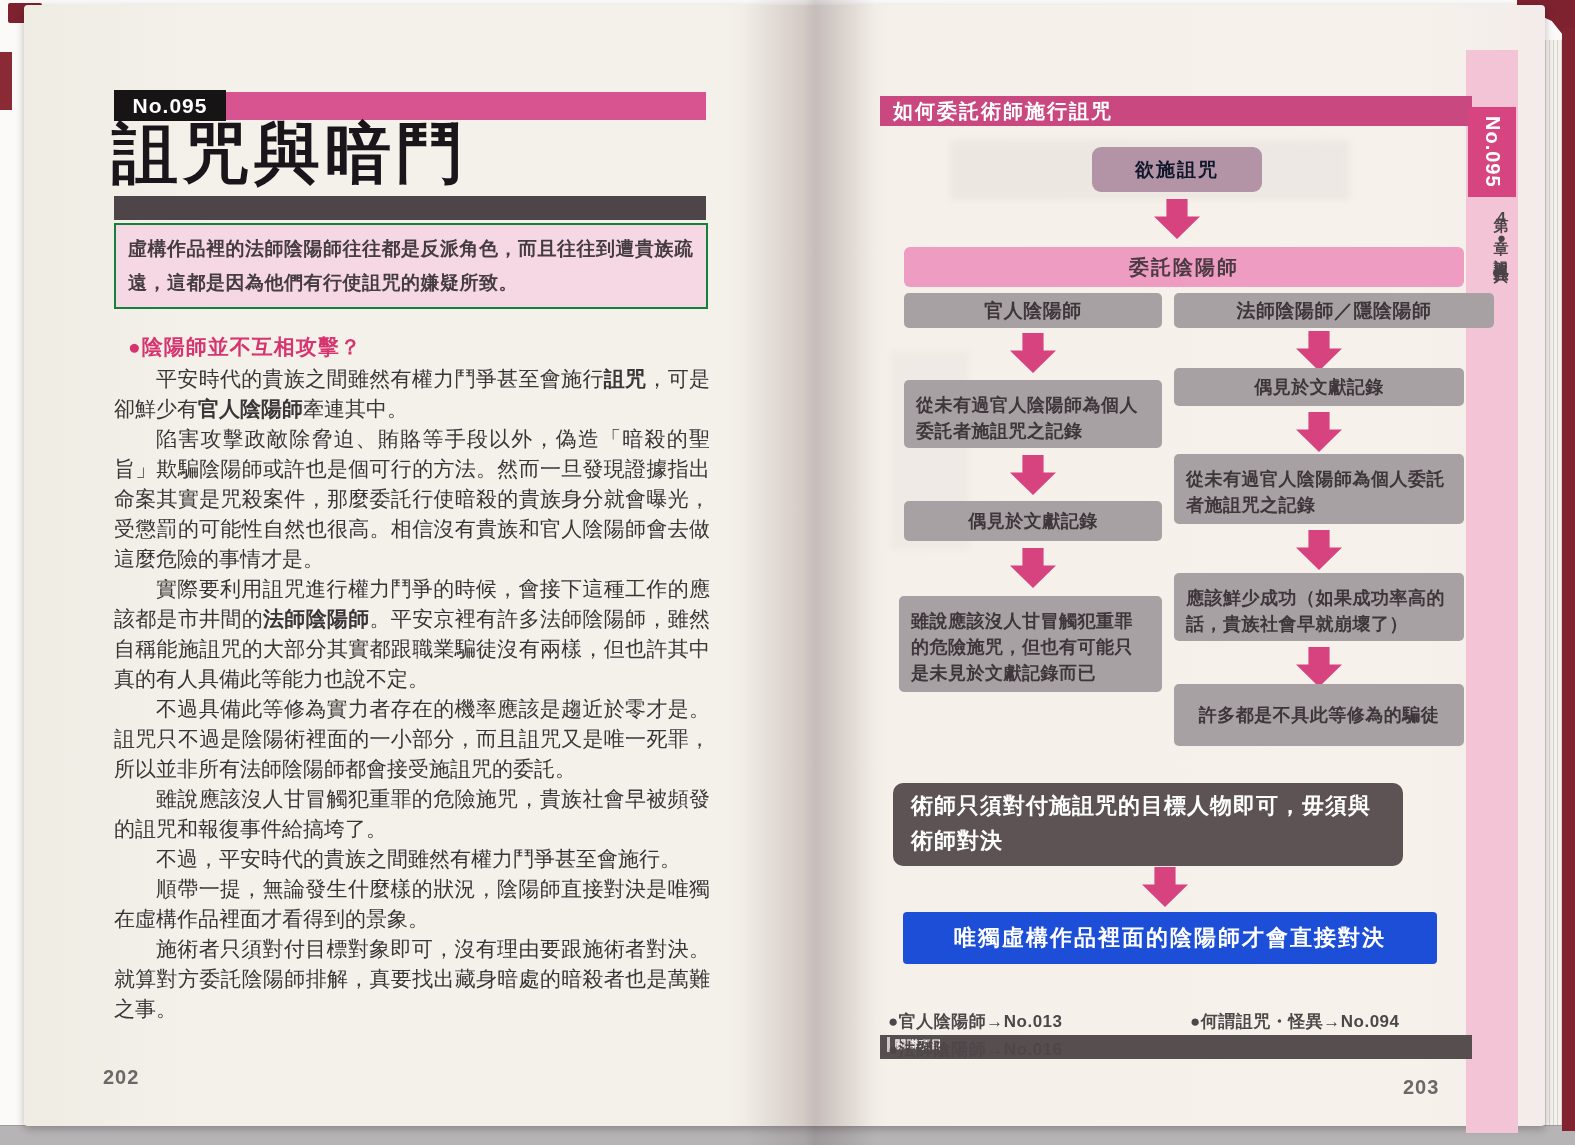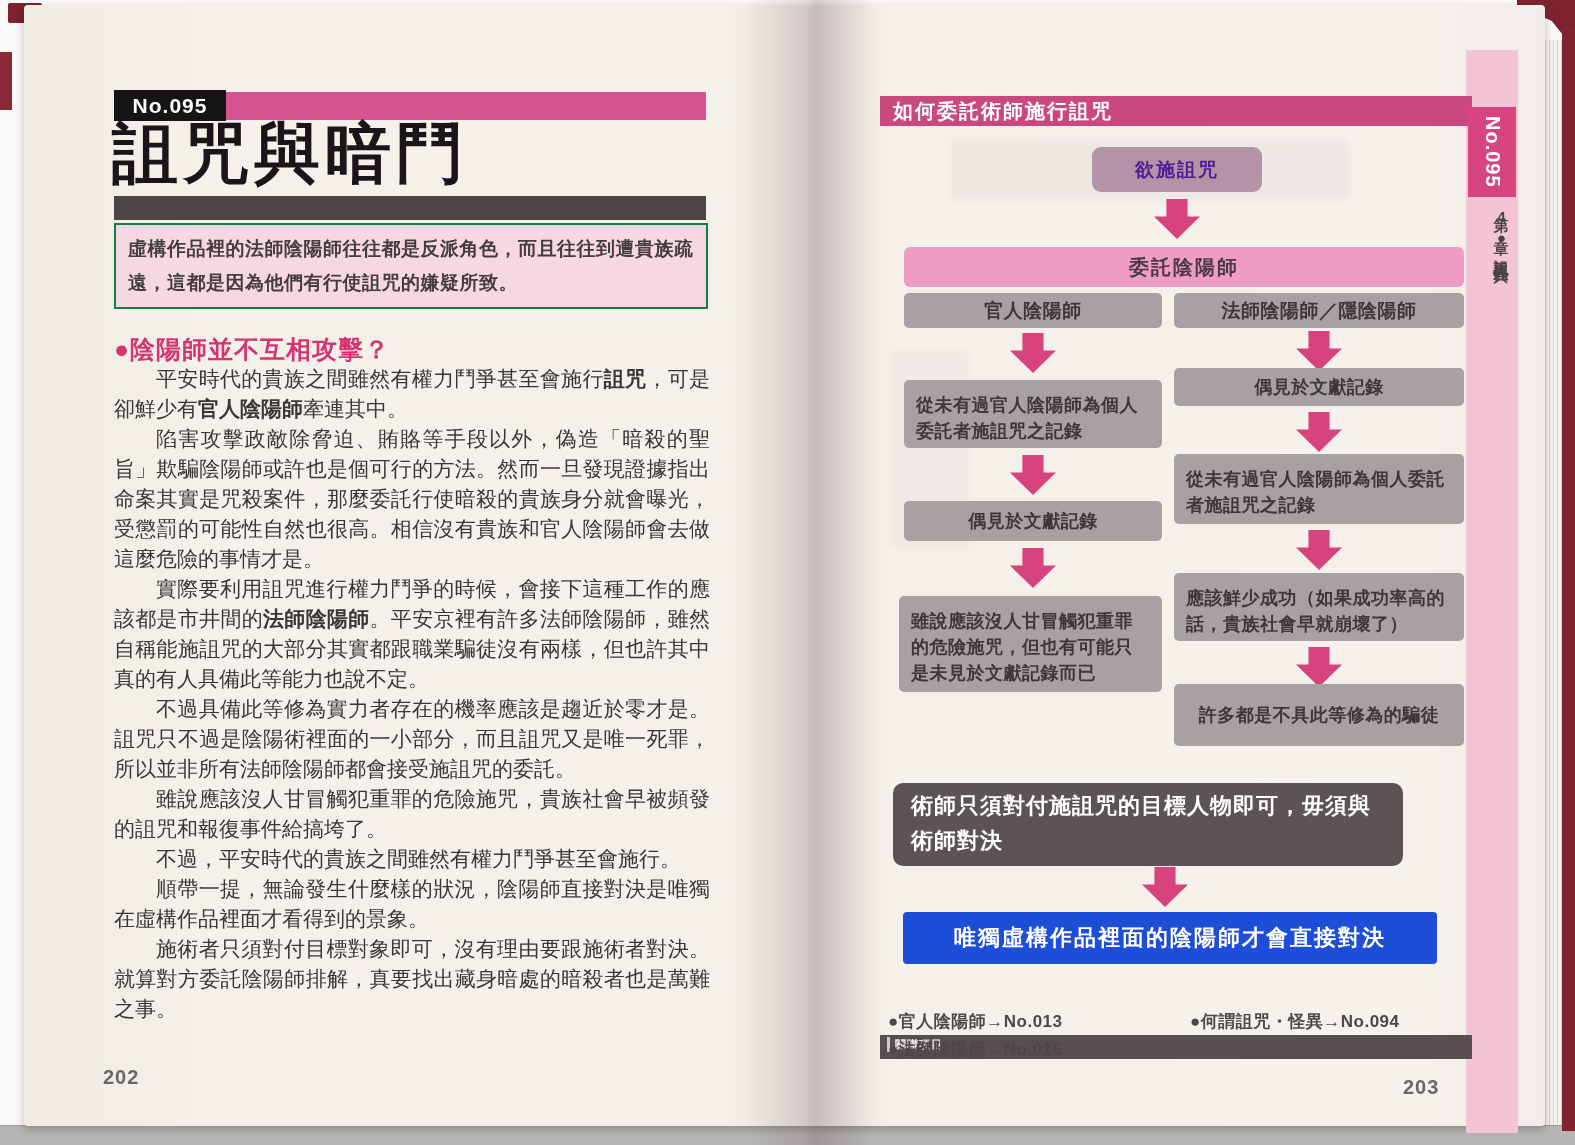--- a/index.html
+++ b/index.html
@@ -24,39 +24,39 @@
   .abs{position:absolute;}
   
   .no-band{left:114px;top:92px;width:592px;height:28px;background:#d85490;}
   .no-box{left:114px;top:90px;width:112px;height:31px;background:#171416;color:#ffffff;
           font-size:21px;font-weight:bold;line-height:31px;text-align:center;letter-spacing:1px;}
   .big-title{left:112px;top:110px;width:600px;font-size:66px;font-weight:900;color:#19151a;
              letter-spacing:5px;line-height:86px;white-space:nowrap;}
   .dark-band{left:114px;top:196px;width:592px;height:24px;background:#4d4547;}
   .intro-box{left:114px;top:223px;width:566px;background:#f6d8e5;border:2px solid #15803d;
              padding:7px 12px;font-size:19px;line-height:34px;font-weight:600;color:#453c40;letter-spacing:.5px;}
-  .section-h{left:114px;top:333px;width:592px;font-size:25px;font-weight:bold;color:#d6336f;letter-spacing:1px;}
+  .section-h{left:128px;top:333px;width:592px;font-size:21px;font-weight:bold;color:#d6336f;letter-spacing:1px;}
   .bodytext{left:114px;top:364px;width:596px;font-family:"Liberation Serif","DejaVu Serif",serif;
             font-size:21px;line-height:30px;color:#3b3537;text-align:justify;}
   .bodytext p{margin:0;text-indent:2em;}
   .bodytext .b{font-weight:bold;}
   .pageno{font-size:20px;font-weight:bold;color:#6e676a;letter-spacing:1px;}
   .pn-left{left:103px;top:1066px;}
   .pn-right{left:1403px;top:1076px;}
   
   .fc-header{left:880px;top:96px;width:592px;height:30px;background:#c8487f;color:#ffffff;
              font-size:20px;font-weight:bold;line-height:30px;padding-left:13px;letter-spacing:2px;box-sizing:border-box;}
   .node{box-sizing:border-box;color:#3e363a;font-size:18px;font-weight:600;letter-spacing:.5px;}
   .center{display:flex;align-items:center;justify-content:center;text-align:center;}
   .padded{padding:12px 12px;line-height:26px;}
-  .start-node{left:1092px;top:147px;width:170px;height:45px;background:#b394a6;border-radius:9px;color:#4c1d95;font-size:19px;letter-spacing:2px;}
+  .start-node{left:1092px;top:147px;width:170px;height:45px;background:#b394a6;border-radius:9px;color:#0f172a;font-size:19px;letter-spacing:2px;}
   .commission{left:904px;top:247px;width:560px;height:40px;background:#ef9cc2;border-radius:6px;color:#4a3a42;font-size:20px;font-weight:bold;letter-spacing:2px;}
   .gray{background:#a8a1a4;border-radius:5px;}
   .lb-header{left:904px;top:293px;width:258px;height:35px;font-size:19px;}
-  .rb-header{left:1174px;top:293px;width:290px;height:35px;font-size:19px;}
+  .rb-header{left:1174px;top:293px;width:320px;height:35px;font-size:19px;}
   .l1{left:904px;top:380px;width:258px;height:68px;}
   .l2{left:904px;top:501px;width:258px;height:40px;}
   .l3{left:899px;top:596px;width:263px;height:96px;}
   .r1{left:1174px;top:368px;width:290px;height:38px;}
   .r2{left:1174px;top:454px;width:290px;height:70px;}
   .r3{left:1174px;top:573px;width:290px;height:68px;}
   .r4{left:1174px;top:684px;width:290px;height:62px;}
   .arr{width:46px;height:40px;background:#d6437f;
        clip-path:polygon(27% 0,73% 0,73% 44%,100% 44%,50% 100%,0 44%,27% 44%);}
   .a-start{left:1154px;top:199px;}

